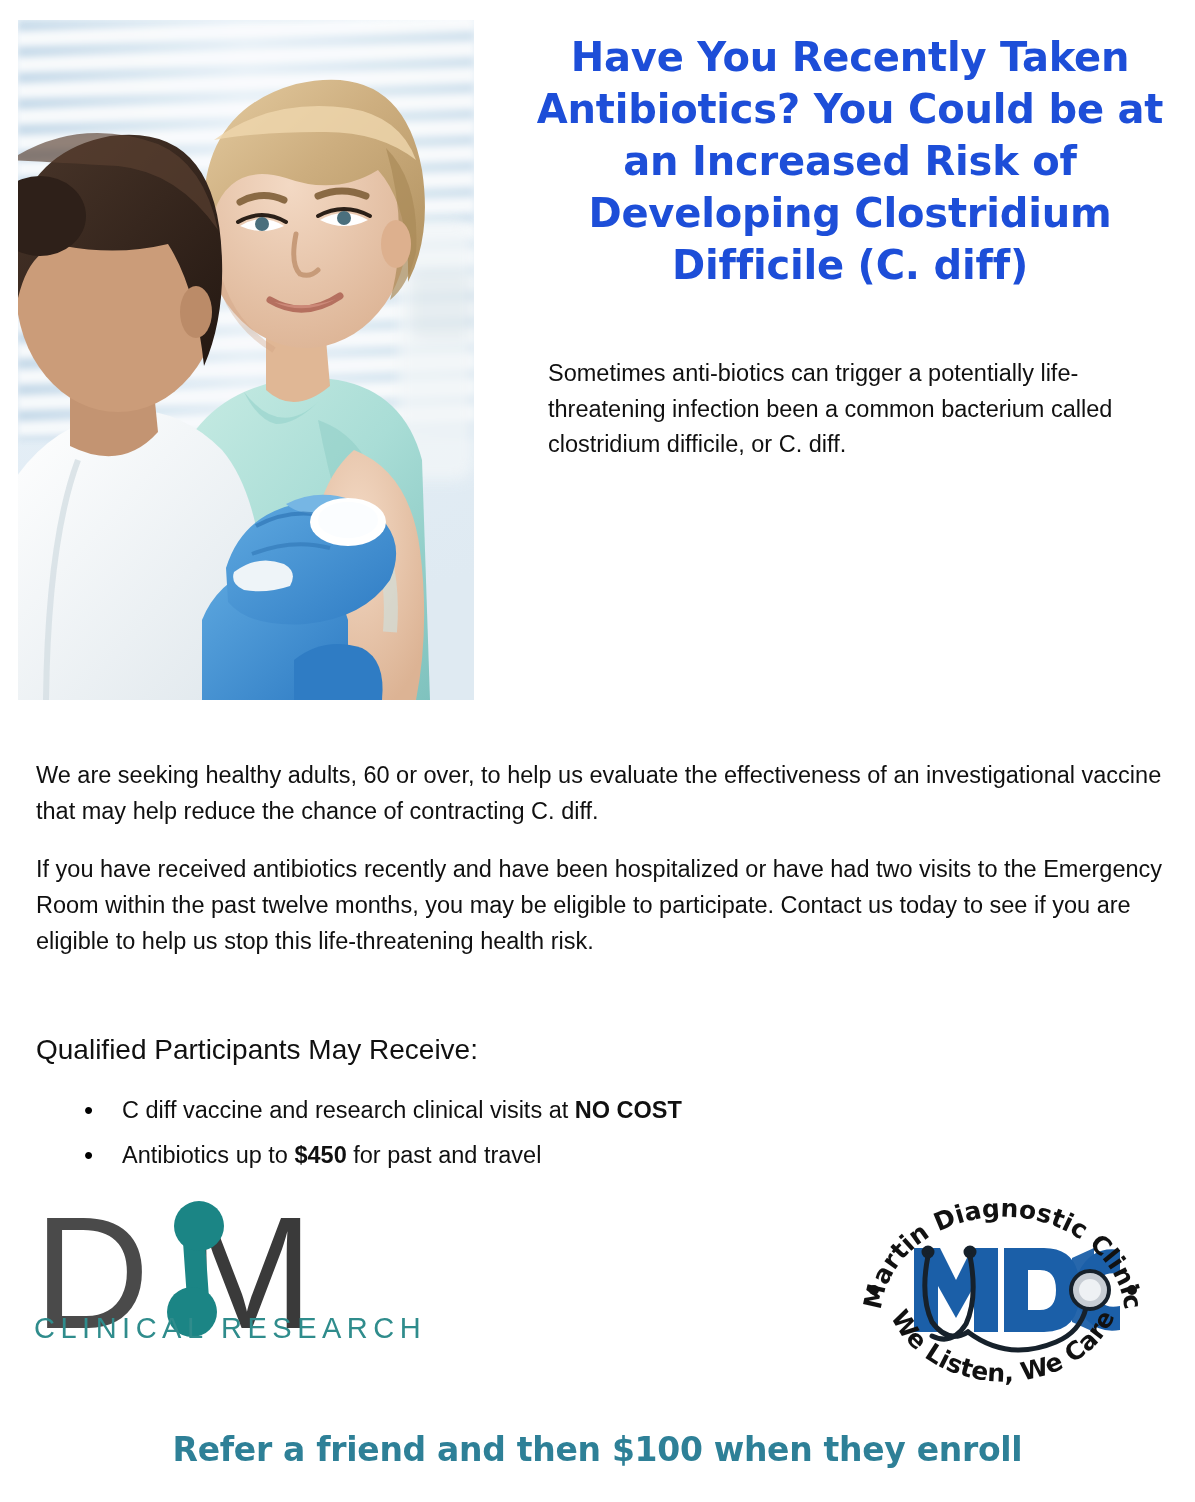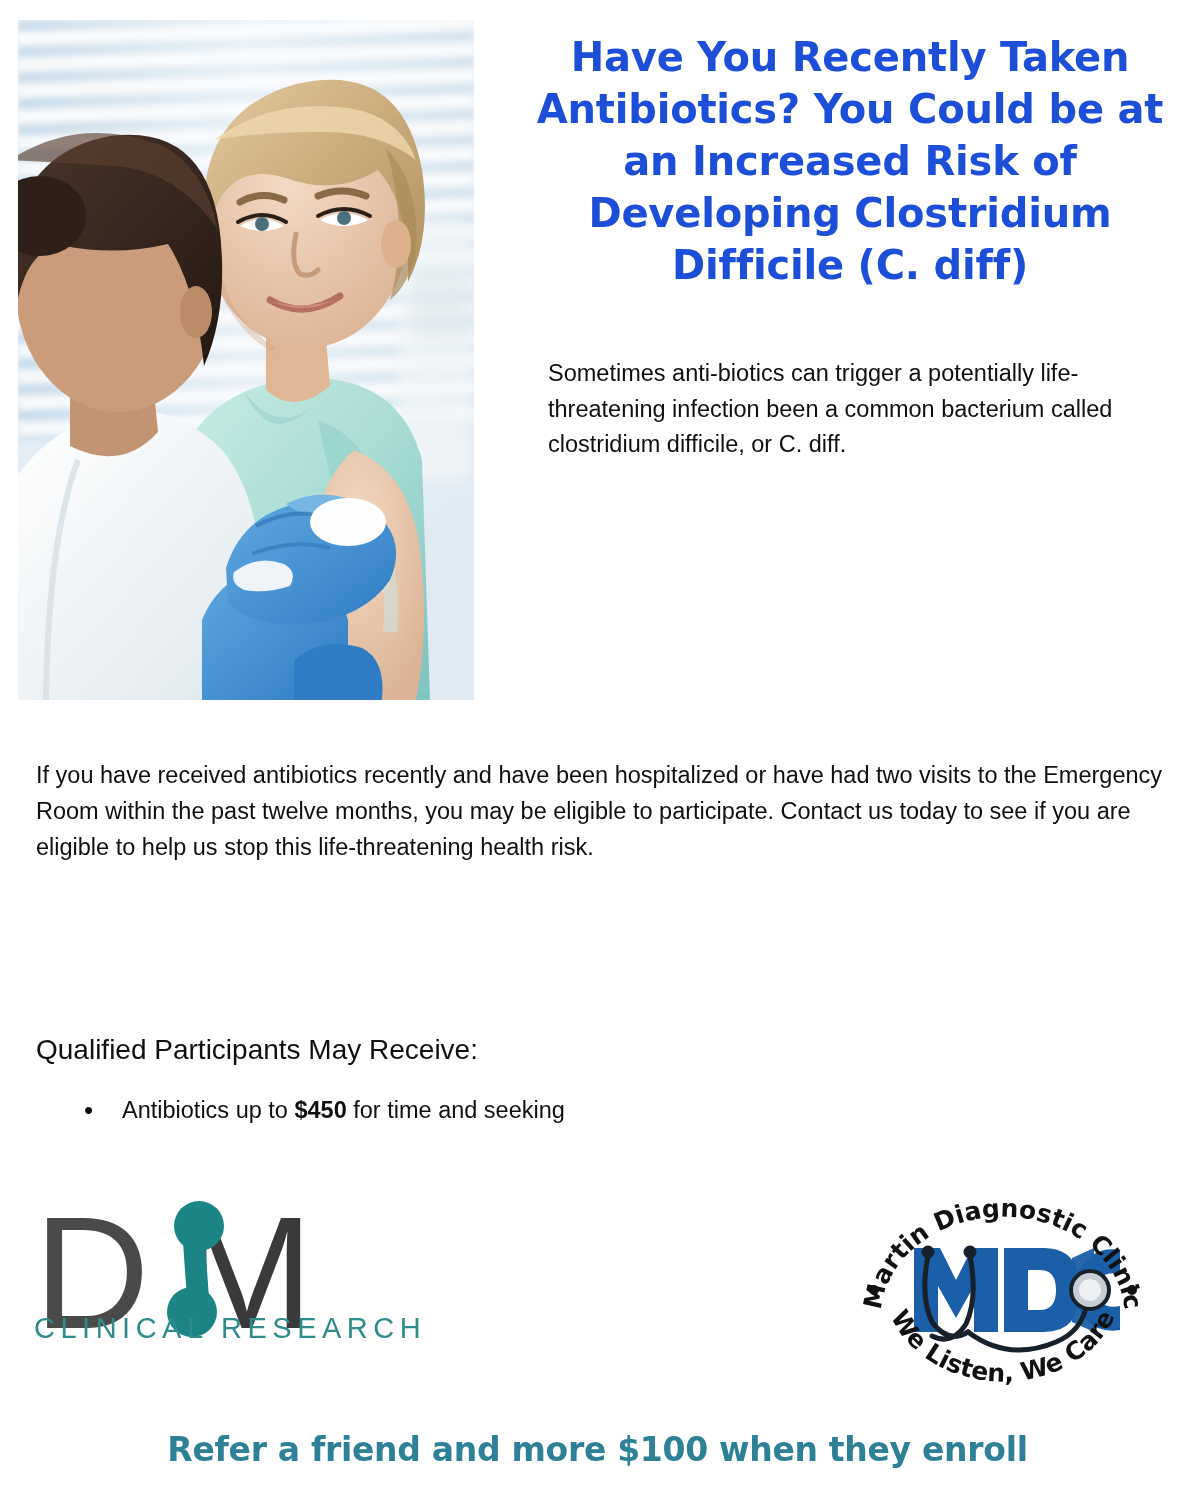--- a/index.html
+++ b/index.html
@@ -295,28 +295,32 @@
   </svg>
 </div>
 
 <h1 class="headline">Have You Recently Taken Antibiotics?  You Could be at an Increased Risk of Developing Clostridium Difficile (C. diff)</h1>
 
 <div class="intro">
   <p>Sometimes anti-biotics can trigger a potentially life-threatening infection been a common bacterium called clostridium difficile, or C. diff.</p>
 </div>
 
 <div class="body-block">
+  <p>We are seeking healthy adults, 60 or over, to help us evaluate the effectiveness of an investigational vaccine that may help reduce the chance of contracting C. diff.</p>
   <p>If you have received antibiotics recently and have been hospitalized or have had two visits to the Emergency Room within the past twelve months, you may be eligible to participate.  Contact us today to see if you are eligible to help us stop this life-threatening health risk.</p>
 </div>
 
 <div class="receive-title">Qualified Participants May Receive:</div>
 
 <ul class="bullets">
   <li>
-    <span>Antibiotics up to </span><b>$450</b><span> for time and seeking</span>
+    <span>C diff vaccine and research clinical visits at </span><b>NO COST</b><span></span>
+  </li>
+  <li>
+    <span>Antibiotics up to </span><b>$450</b><span> for past and travel</span>
   </li>
 </ul>
 
 <div class="dm-logo">
   <svg width="380" height="160" viewBox="0 0 380 160">
 
     <text x="4" y="132" font-family="'Liberation Sans', sans-serif" font-size="160" font-weight="300" fill="#4A4A4A">D</text>
 
     <text x="150" y="132" font-family="'Liberation Sans', sans-serif" font-size="160" font-weight="300" fill="#3A3A3A">M</text>
 
@@ -364,13 +368,13 @@
     </text>
     <text font-family="'DejaVu Sans', sans-serif" font-size="25" font-weight="bold" fill="#111111">
       <textPath href="#arcBottom" startOffset="50%" text-anchor="middle">We Listen, We Care</textPath>
     </text>
 
     <circle cx="16" cy="104" r="5" fill="#111111"></circle>
     <circle cx="274" cy="104" r="5" fill="#111111"></circle>
   </svg>
 </div>
 
-<div class="footer-cta">Refer a friend and more $100 when they enroll</div>
+<div class="footer-cta">Refer a friend and then $100 when they enroll</div>
 
 </body></html>

